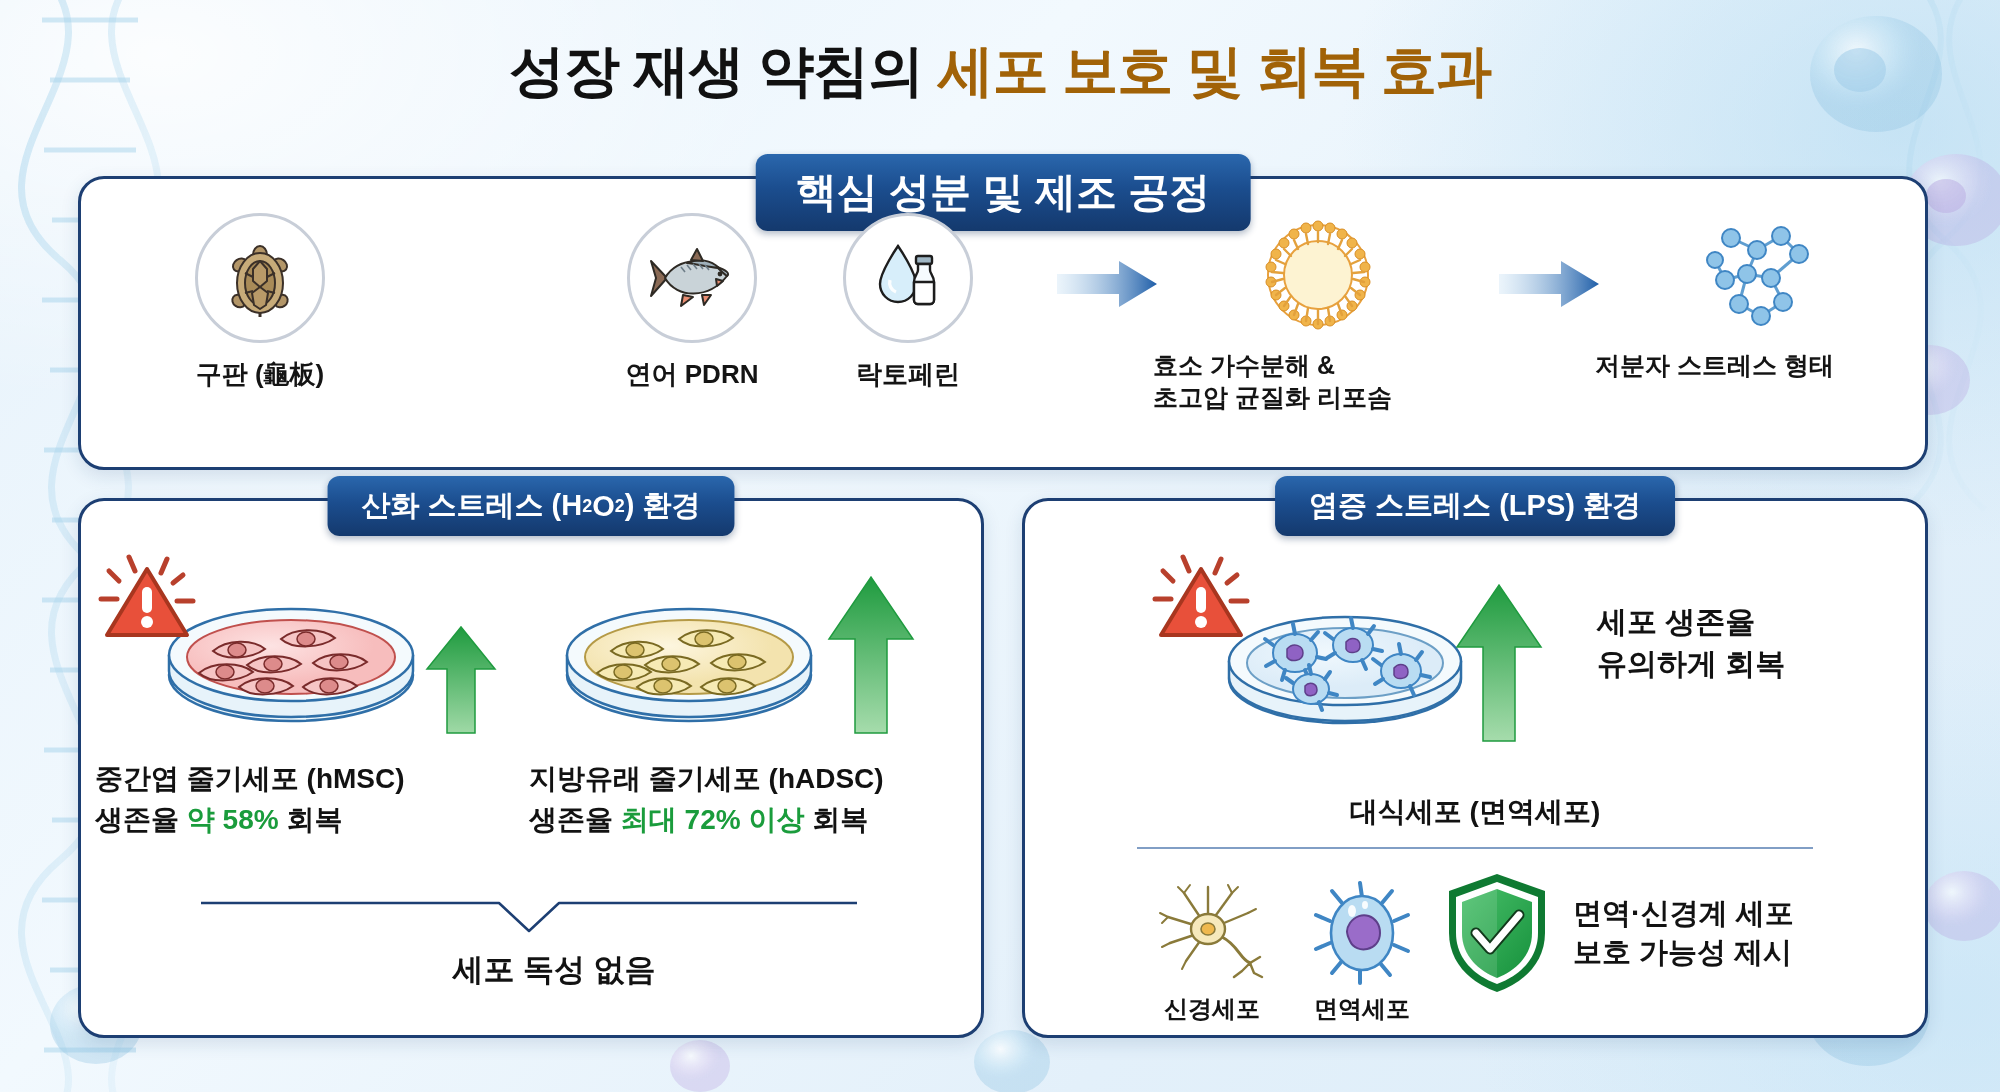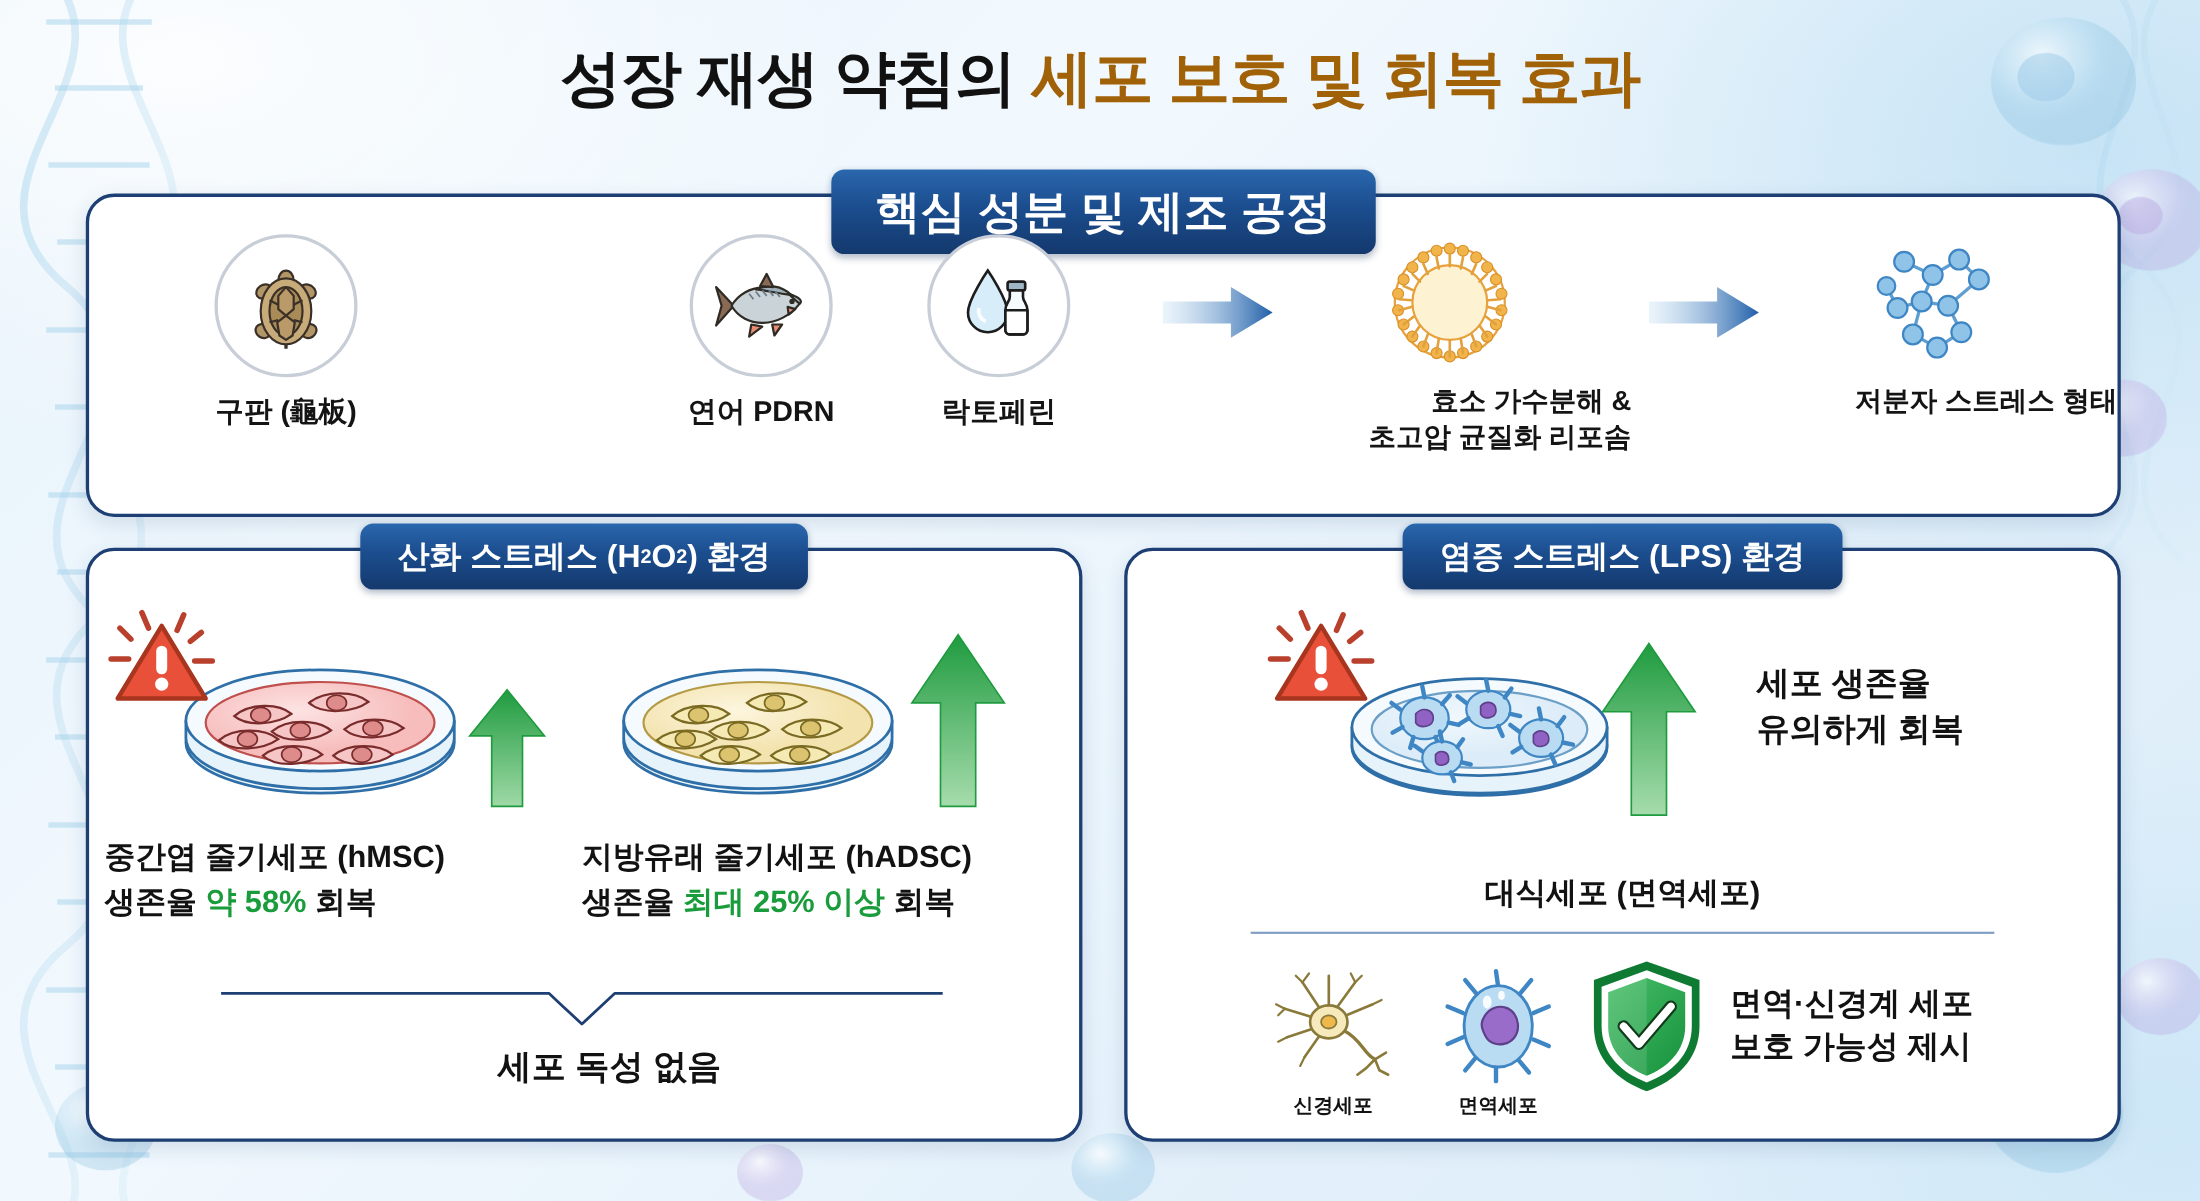--- a/index.html
+++ b/index.html
@@ -54,21 +54,21 @@
   #ing-row{position:absolute;left:0;top:34px;width:1844px;height:230px;}
   .ing{position:absolute;text-align:center;width:190px;}
   .ing .circle{
     width:124px;height:124px;margin:0 auto;border-radius:50%;
     background:#fff;border:3px solid #c8ced8;
     display:flex;align-items:center;justify-content:center;
     box-shadow:inset 0 0 0 1px #fff;
   }
   .ing .cap{margin-top:14px;font-size:26px;font-weight:bold;color:#141414;white-space:nowrap;}
 
-  .proc{position:absolute;text-align:right;width:330px;}
+  .proc{position:absolute;text-align:left;width:330px;}
   .proc .art{height:124px;display:flex;align-items:center;justify-content:center;}
   .proc .cap{margin-top:12px;font-size:25px;font-weight:bold;color:#141414;line-height:1.28;}
 
   .arrow-wrap{position:absolute;top:46px;}
 
   
   .dish-row{position:absolute;left:0;top:46px;width:900px;}
   .col{position:absolute;}
   .col .scene{position:relative;height:196px;}
   .col .txt{margin-top:16px;font-size:28px;font-weight:bold;color:#121212;line-height:1.45;white-space:nowrap;}
@@ -85,21 +85,21 @@
     font-size:28px;font-weight:bold;color:#121212;
   }
   #rside-text{
     position:absolute;left:572px;top:100px;width:330px;
     font-size:30px;font-weight:bold;color:#121212;line-height:1.4;text-align:left;
   }
   #divider{position:absolute;left:112px;top:346px;width:676px;height:2px;background:#2d5d9e;opacity:.6;}
 
   .mini{position:absolute;text-align:center;width:150px;}
   .mini .art{height:112px;display:flex;align-items:flex-end;justify-content:center;}
-  .mini .cap{margin-top:8px;font-size:18px;font-weight:bold;color:#121212;}
+  .mini .cap{margin-top:8px;font-size:24px;font-weight:bold;color:#121212;}
 
   #shield-block{position:absolute;left:418px;top:370px;display:flex;align-items:center;gap:22px;}
   #shield-text{font-size:29px;font-weight:bold;color:#121212;line-height:1.35;white-space:nowrap;}
 </style>
 </head>
 <body>
 
 <div id="bg">
   <div class="grad"></div>
   <svg width="2000" height="1092" viewBox="0 0 2000 1092">
@@ -466,21 +466,21 @@
               <ellipse cx="208" cy="115" rx="9" ry="7"></ellipse>
             <ellipse cx="94" cy="125" rx="9" ry="7"></ellipse>
               <ellipse cx="134" cy="139" rx="9" ry="7"></ellipse>
             <ellipse cx="198" cy="139" rx="9" ry="7"></ellipse>
           </g>
           <path d="M326,186 v-94 h-26 l42,-62 l42,62 h-26 v94 Z" fill="url(#grnB)" stroke="#1f9b3f" stroke-width="1.5"></path>
         </svg>
       </div>
       <div class="txt">
         <div>지방유래 줄기세포 (hADSC)</div>
-        <div><span>생존율 </span><span class="g">최대 25% 이상</span><span> 회복</span></div>
+        <div><span>생존율 </span><span class="g">최대 72% 이상</span><span> 회복</span></div>
       </div>
     </div>
   </div>
 
   <svg class="connector" style="left:118px;top:398px;" width="660" height="36" viewBox="0 0 660 36">
     <path d="M2,4 H300 L330,32 L360,4 H658" fill="none" stroke="#1d3f73" stroke-width="2.5" stroke-linejoin="round"></path>
   </svg>
   <div class="summary" style="top:448px;margin-left:23px;">세포 독성 없음</div>
 </div>
 

